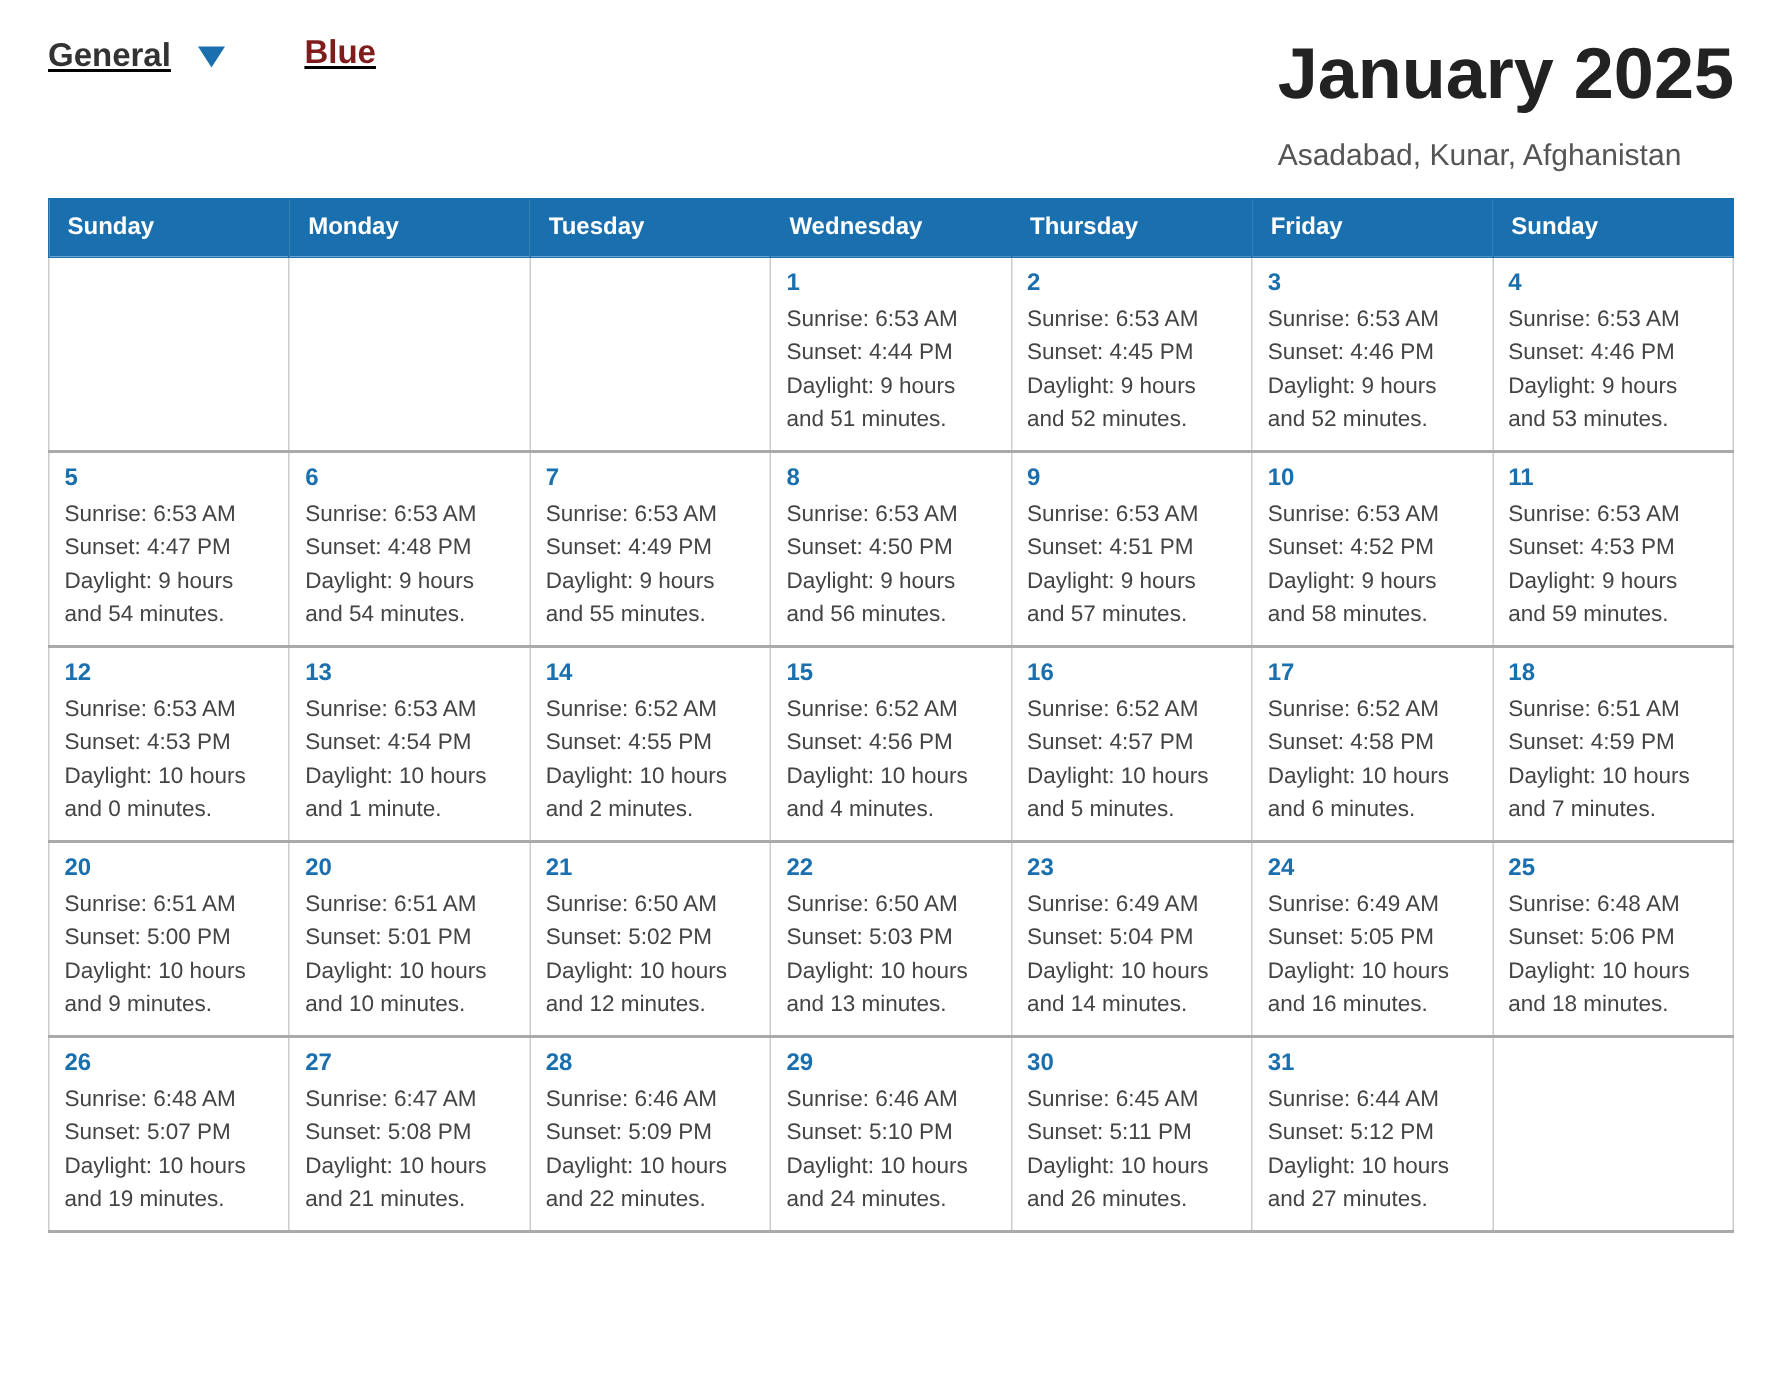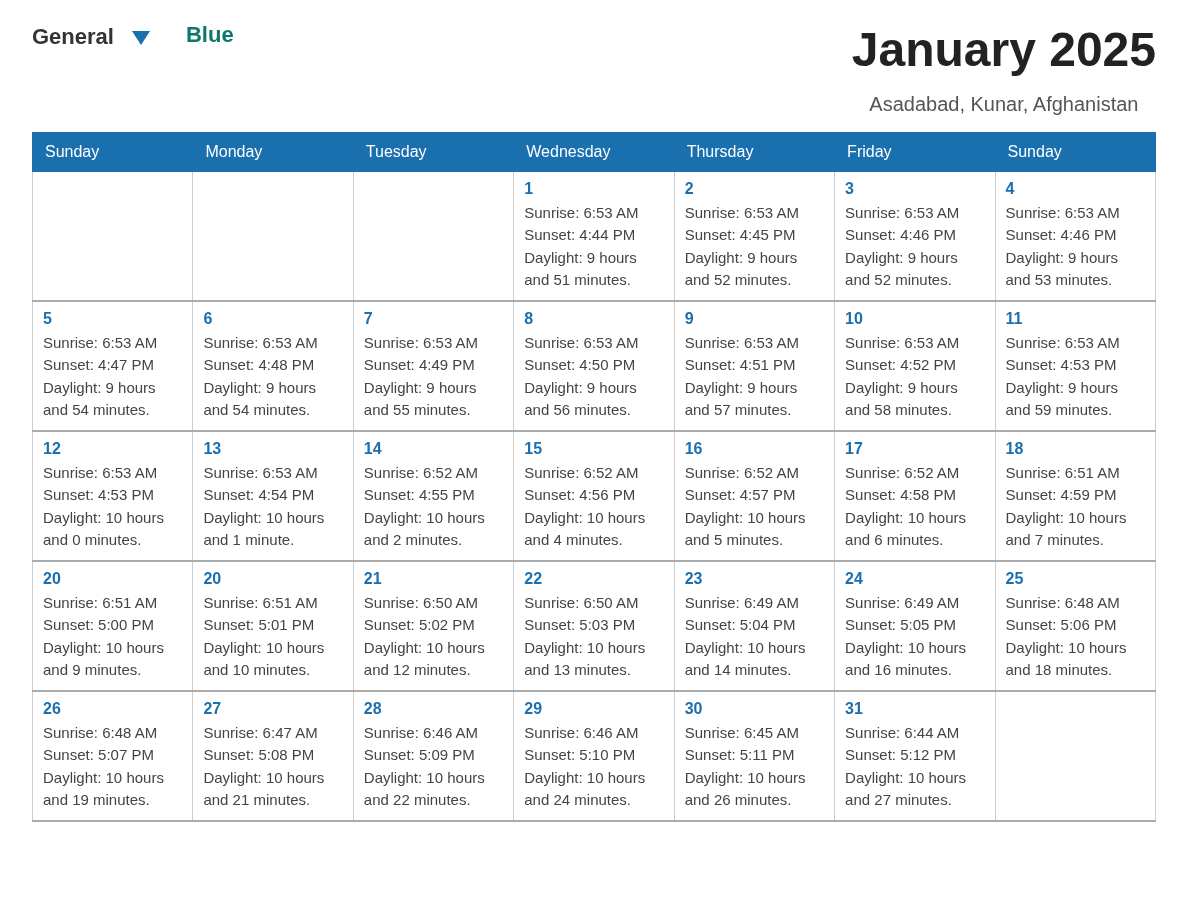--- a/index.html
+++ b/index.html
@@ -13,23 +13,24 @@
     .header {
       display: flex;
       justify-content: space-between;
       align-items: flex-start;
       margin-bottom: 16px;
     }
     .logo {
       display: flex;
       align-items: center;
       gap: 16px;
+      text-decoration: underline;
     }
     .title-block {
-      text-align: center;
+      text-align: left;
     }
     .calendar-title {
       font-size: 48px;
       font-weight: bold;
       color: #222;
       line-height: 1.1;
     }
     .calendar-subtitle {
       font-size: 20px;
       color: #555;
@@ -37,21 +38,21 @@
     }
     table {
       width: 100%;
       border-collapse: collapse;
       margin-top: 8px;
     }
     thead tr th {
       background-color: #1a6faf;
       color: #fff;
       font-size: 16px;
-      font-weight: normal;
+      font-weight: bold;
       padding: 10px 12px;
       text-align: left;
       border: 1px solid #1a6faf;
     }
     tbody tr td {
       vertical-align: top;
       padding: 8px 10px;
       border: 1px solid #ccc;
       width: 14.28%;
       min-height: 100px;
@@ -78,21 +79,21 @@
     }
   </style>
 </head>
 <body>
 
 <div class="header">
   <div class="logo">
     <span style="font-size:22px;font-weight:bold;color:#333;">General</span>
     <span style="display:inline-block;width:0;height:0;border-left:9px solid transparent;border-right:9px solid transparent;border-top:14px solid #1a6faf;margin:0 2px;vertical-align:middle;margin-top:2px;"></span>
     <br>
-    <span style="font-size:22px;font-weight:bold;color:#0f766e;display:block;margin-top:-4px;margin-left:2px;">Blue</span>
+    <span style="font-size:22px;font-weight:bold;color:#7f1d1d;display:block;margin-top:-4px;margin-left:19px;">Blue</span>
   </div>
   <div class="title-block">
     <div class="calendar-title">January 2025</div>
     <div class="calendar-subtitle">Asadabad, Kunar, Afghanistan</div>
   </div>
 </div>
 
 <table>
   <thead>
     <tr>

